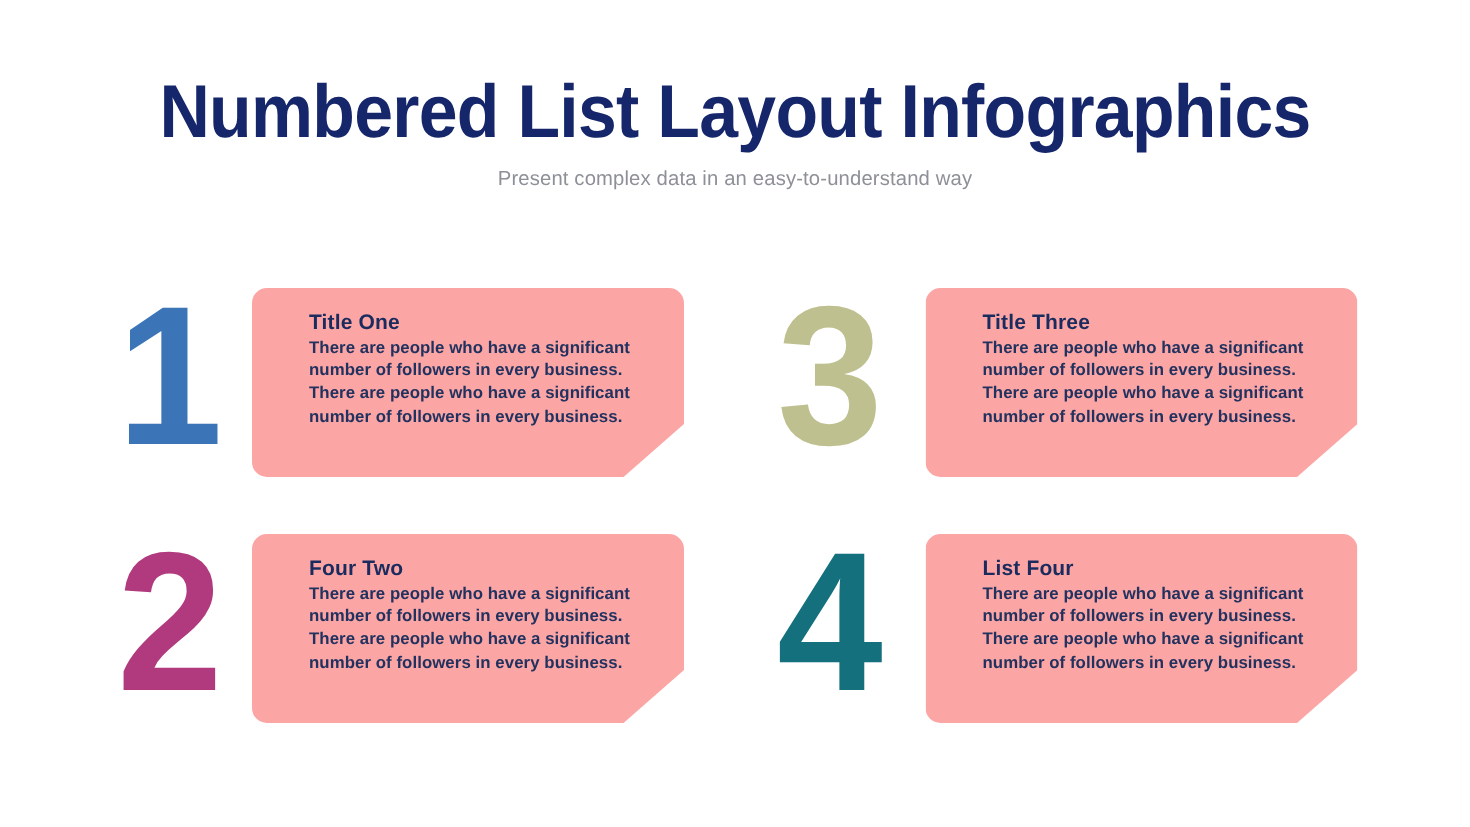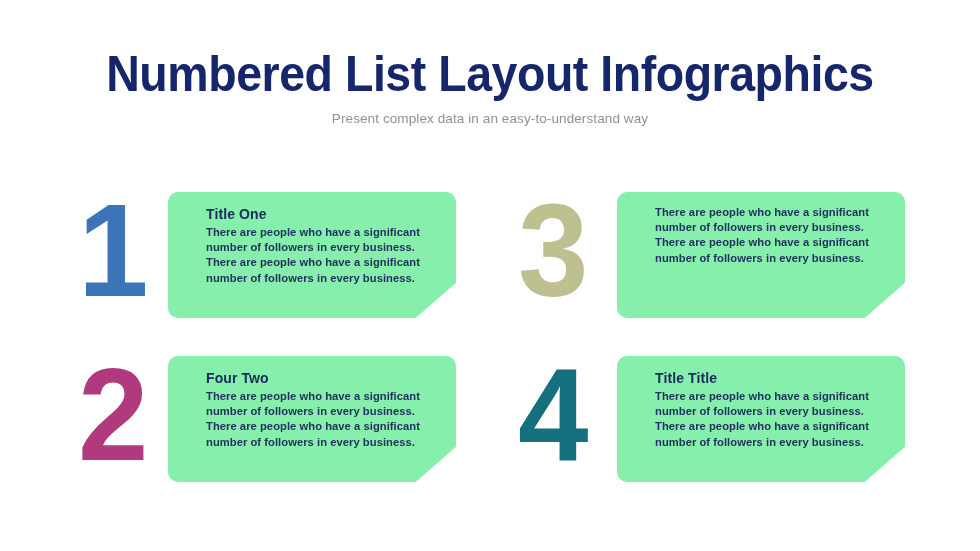--- a/index.html
+++ b/index.html
@@ -82,21 +82,21 @@
     user-select: none;
   }
 
   
   .item-card {
     position: absolute;
     left: 90px;
     top: 0;
     width: 288px;
     height: 126px;
-    background: #86efac;
+    background: #fca5a5;
     border-radius: 10px;
     -webkit-clip-path: polygon(0% 0%, 100% 0%, 100% 72%, 86% 100%, 0% 100%);
     clip-path: polygon(0% 0%, 100% 0%, 100% 72%, 86% 100%, 0% 100%);
   }
   .item.col-r .item-card {
     left: 99px;
   }
   .item-body {
     position: absolute;
     left: 38px;
@@ -149,29 +149,30 @@
           <h2 class="item-title">Four Two</h2>
           <p class="item-text">There are people who have a significant number of followers in every business. There are people who have a significant number of followers in every business.</p>
         </div>
       </div>
     </div>
 
     <div class="item col-r row-t">
       <div class="item-number" style="color: rgb(191, 192, 143);">3</div>
       <div class="item-card">
         <div class="item-body">
+          <h2 class="item-title">Title Three</h2>
           <p class="item-text">There are people who have a significant number of followers in every business. There are people who have a significant number of followers in every business.</p>
         </div>
       </div>
     </div>
 
     <div class="item col-r row-b">
       <div class="item-number" style="color: rgb(20, 112, 125);">4</div>
       <div class="item-card">
         <div class="item-body">
-          <h2 class="item-title">Title Title</h2>
+          <h2 class="item-title">List Four</h2>
           <p class="item-text">There are people who have a significant number of followers in every business. There are people who have a significant number of followers in every business.</p>
         </div>
       </div>
     </div>
 
   </div>
 </div>
 
 </body></html>

